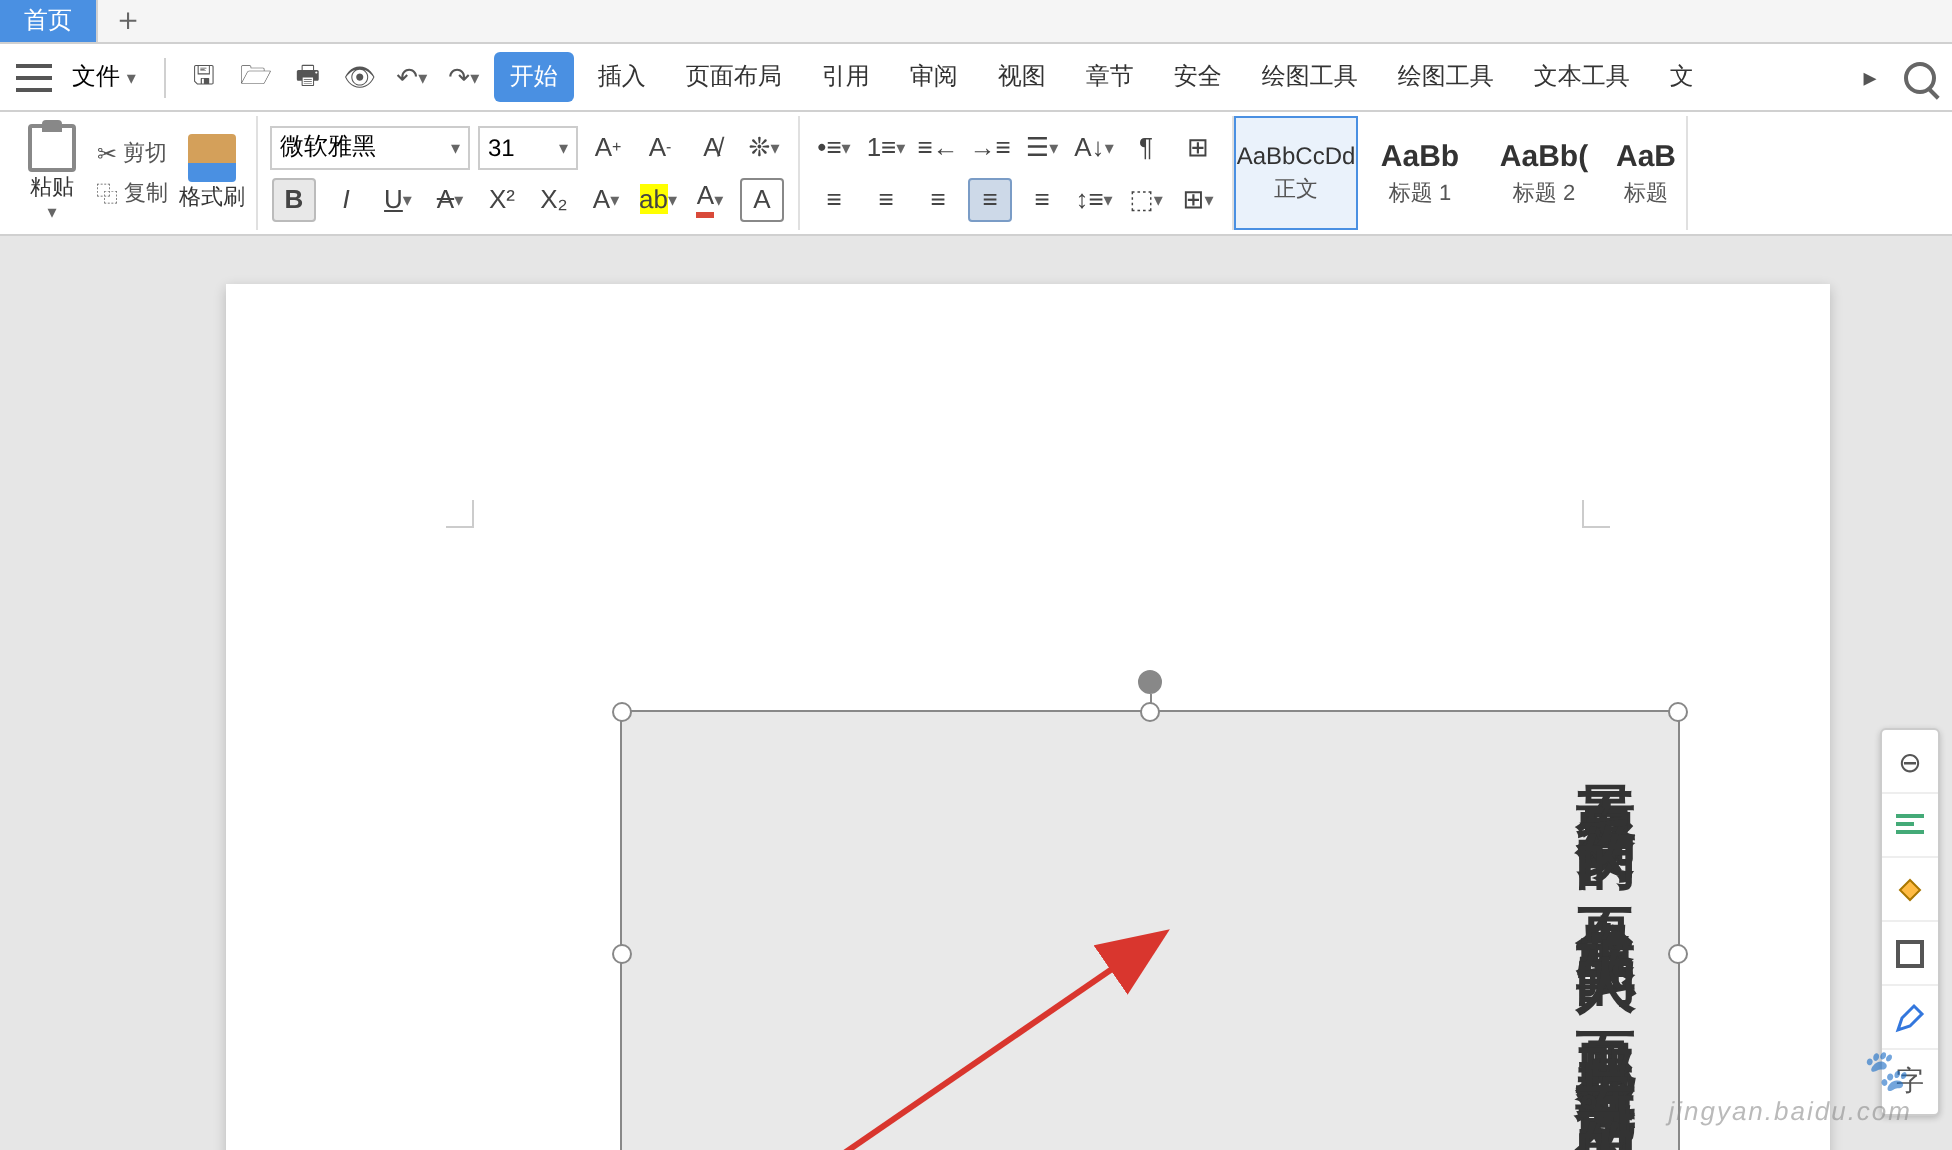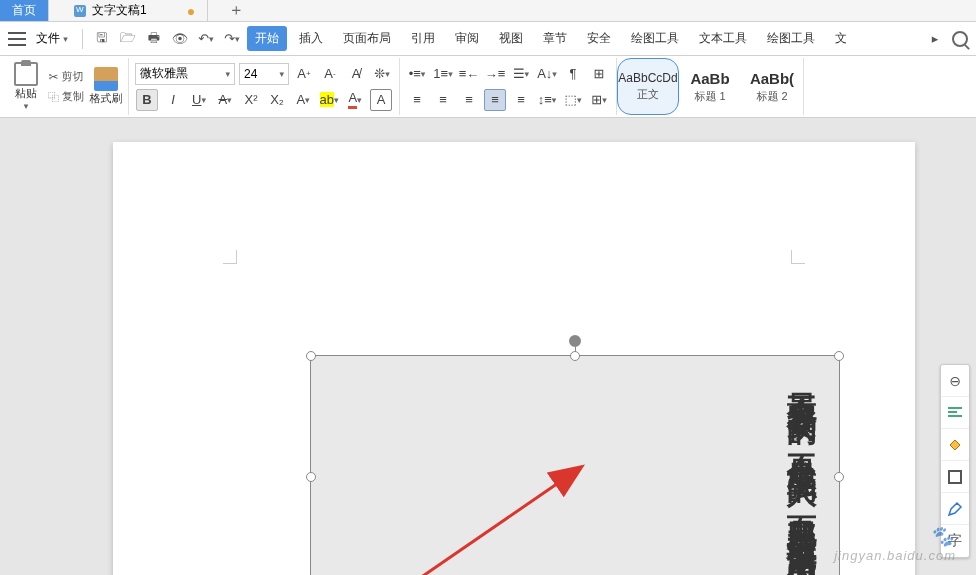--- a/index.html
+++ b/index.html
@@ -1,19 +1,19 @@
 <!DOCTYPE html>
 <html><head>
 <meta charset="utf-8">
 <style>
 * { margin: 0; padding: 0; box-sizing: border-box; font-family: "Microsoft YaHei", sans-serif; }
 body { background: #fff; width: 976px; height: 575px; overflow: hidden; position: relative; }
 
 
-.title-tabs { height: 22px; display: flex; background: #f5f5f5; border-bottom: 1px solid #d0d0d0; gap: 13px; }
+.title-tabs { height: 22px; display: flex; background: #f5f5f5; border-bottom: 1px solid #d0d0d0; }
 .title-tab { display: flex; align-items: center; padding: 0 12px; font-size: 12px; height: 100%; cursor: pointer; border-right: 1px solid #d0d0d0; }
 .title-tab.active { background: #4a90e2; color: #fff; }
 .title-tab .doc-icon { width: 12px; height: 12px; background: #5b9bd5; margin-right: 6px; display: inline-block; border-radius: 2px; position: relative; }
 .title-tab .doc-icon::after { content: "W"; color: #fff; font-size: 8px; position: absolute; left: 2px; top: 0; }
 .title-tab .dirty { color: #e6a23c; margin-left: 40px; font-size: 14px; }
 .add-tab { width: 30px; display: flex; align-items: center; justify-content: center; font-size: 16px; color: #666; cursor: pointer; }
 
 
 .menu-bar { height: 34px; display: flex; align-items: center; padding: 0 8px; gap: 4px; border-bottom: 1px solid #d0d0d0; background: #fff; }
 .hamburger { width: 18px; height: 14px; display: flex; flex-direction: column; justify-content: space-between; cursor: pointer; }
@@ -44,21 +44,21 @@
 .font-row { display: flex; align-items: center; gap: 4px; }
 .font-select { height: 22px; border: 1px solid #ccc; font-size: 12px; padding: 0 4px; background: #fff; display: flex; align-items: center; cursor: pointer; }
 .font-name { width: 100px; }
 .font-size { width: 50px; }
 .fmt-btn { width: 22px; height: 22px; display: flex; align-items: center; justify-content: center; cursor: pointer; font-size: 13px; color: #444; border-radius: 2px; }
 .fmt-btn.bold { font-weight: bold; background: #e8e8e8; border: 1px solid #bbb; }
 .fmt-btn.active-align { background: #cdd9e8; border: 1px solid #7a9cc6; }
 .underline-bar { border-bottom: 3px solid #d94a3a; padding-bottom: 1px; }
 
 .style-item { display: flex; flex-direction: column; align-items: center; justify-content: center; width: 62px; height: 100%; border: 1px solid transparent; cursor: pointer; padding: 2px; }
-.style-item.sel { border-color: #4a90e2; background: #eaf2fb; border-radius: 14px; }
+.style-item.sel { border-color: #4a90e2; background: #eaf2fb; }
 .style-preview { font-size: 12px; color: #333; }
 .style-preview.big { font-size: 15px; font-weight: bold; }
 .style-name { font-size: 11px; color: #555; margin-top: 2px; text-align: right; }
 
 
 .doc-area { position: absolute; top: 118px; left: 0; right: 0; bottom: 0; background: #e6e6e6; }
 .page { position: absolute; left: 113px; top: 24px; width: 802px; height: 700px; background: #fff; box-shadow: 0 2px 6px rgba(0,0,0,0.2); }
 .margin-marker { position: absolute; border: 1px solid #ccc; width: 14px; height: 14px; }
 .mm-tl { top: 108px; left: 110px; border-top: none; border-left: none; }
 .mm-tr { top: 108px; right: 110px; border-top: none; border-right: none; }
@@ -88,25 +88,20 @@
 .wm-sub { font-size: 13px; letter-spacing: 1px; text-align: center; }
 .paw { font-size: 20px; }
 </style>
 </head>
 <body>
 
 <div class="title-tabs">
   <div class="title-tab active">
       <span>首页</span>
     </div>
-  <div class="title-tab">
-    <span class="doc-icon"></span>
-    <span>文字文稿1</span>
-    <span class="dirty">●</span>
-  </div>
   <div class="add-tab">
       <span>＋</span>
     </div>
 </div>
 
 <div class="menu-bar">
   <div class="hamburger">
       <span></span>
       <span></span>
       <span></span>
@@ -121,22 +116,22 @@
   <span class="qat-icon">↷<span class="dd">▾</span></span>
   <span class="menu-item active">开始</span>
   <span class="menu-item">插入</span>
   <span class="menu-item">页面布局</span>
   <span class="menu-item">引用</span>
   <span class="menu-item">审阅</span>
   <span class="menu-item">视图</span>
   <span class="menu-item">章节</span>
   <span class="menu-item">安全</span>
   <span class="menu-item">绘图工具</span>
+  <span class="menu-item">绘图工具</span>
   <span class="menu-item">文本工具</span>
-  <span class="menu-item">绘图工具</span>
   <span class="menu-item">文</span>
   <div class="menu-right">
     <span class="qat-icon">▸</span>
     <div class="search-icon"></div>
   </div>
 </div>
 
 <div class="ribbon">
   <div class="r-group">
     <div class="r-btn-lg">
@@ -160,21 +155,21 @@
     </div>
   </div>
 
   <div class="r-group" style="flex-direction:column;justify-content:center;gap:4px;padding:0 6px">
     <div class="font-row">
       <div class="font-select font-name">
           <span>微软雅黑</span>
           <span class="dd" style="margin-left:auto">▾</span>
         </div>
       <div class="font-select font-size">
-          <span>24</span>
+          <span>31</span>
           <span class="dd" style="margin-left:auto">▾</span>
         </div>
       <div class="fmt-btn">A<sup style="font-size:8px">+</sup></div>
       <div class="fmt-btn">A<sup style="font-size:8px">-</sup></div>
       <div class="fmt-btn">A̸</div>
       <div class="fmt-btn">❊<span class="dd">▾</span></div>
     </div>
     <div class="font-row">
       <div class="fmt-btn bold">B</div>
       <div class="fmt-btn">
@@ -232,20 +227,24 @@
       <span class="style-name">正文</span>
     </div>
     <div class="style-item">
       <span class="style-preview big">AaBb</span>
       <span class="style-name">标题 1</span>
     </div>
     <div class="style-item">
       <span class="style-preview big">AaBb(</span>
       <span class="style-name">标题 2</span>
     </div>
+    <div class="style-item" style="width:40px">
+      <span class="style-preview big">AaB</span>
+      <span class="style-name">标题</span>
+    </div>
   </div>
 </div>
 
 <div class="doc-area">
   <div class="page">
     <div class="margin-marker mm-tl"></div>
     <div class="margin-marker mm-tr"></div>
   </div>
 
   <div class="textbox-wrap">

